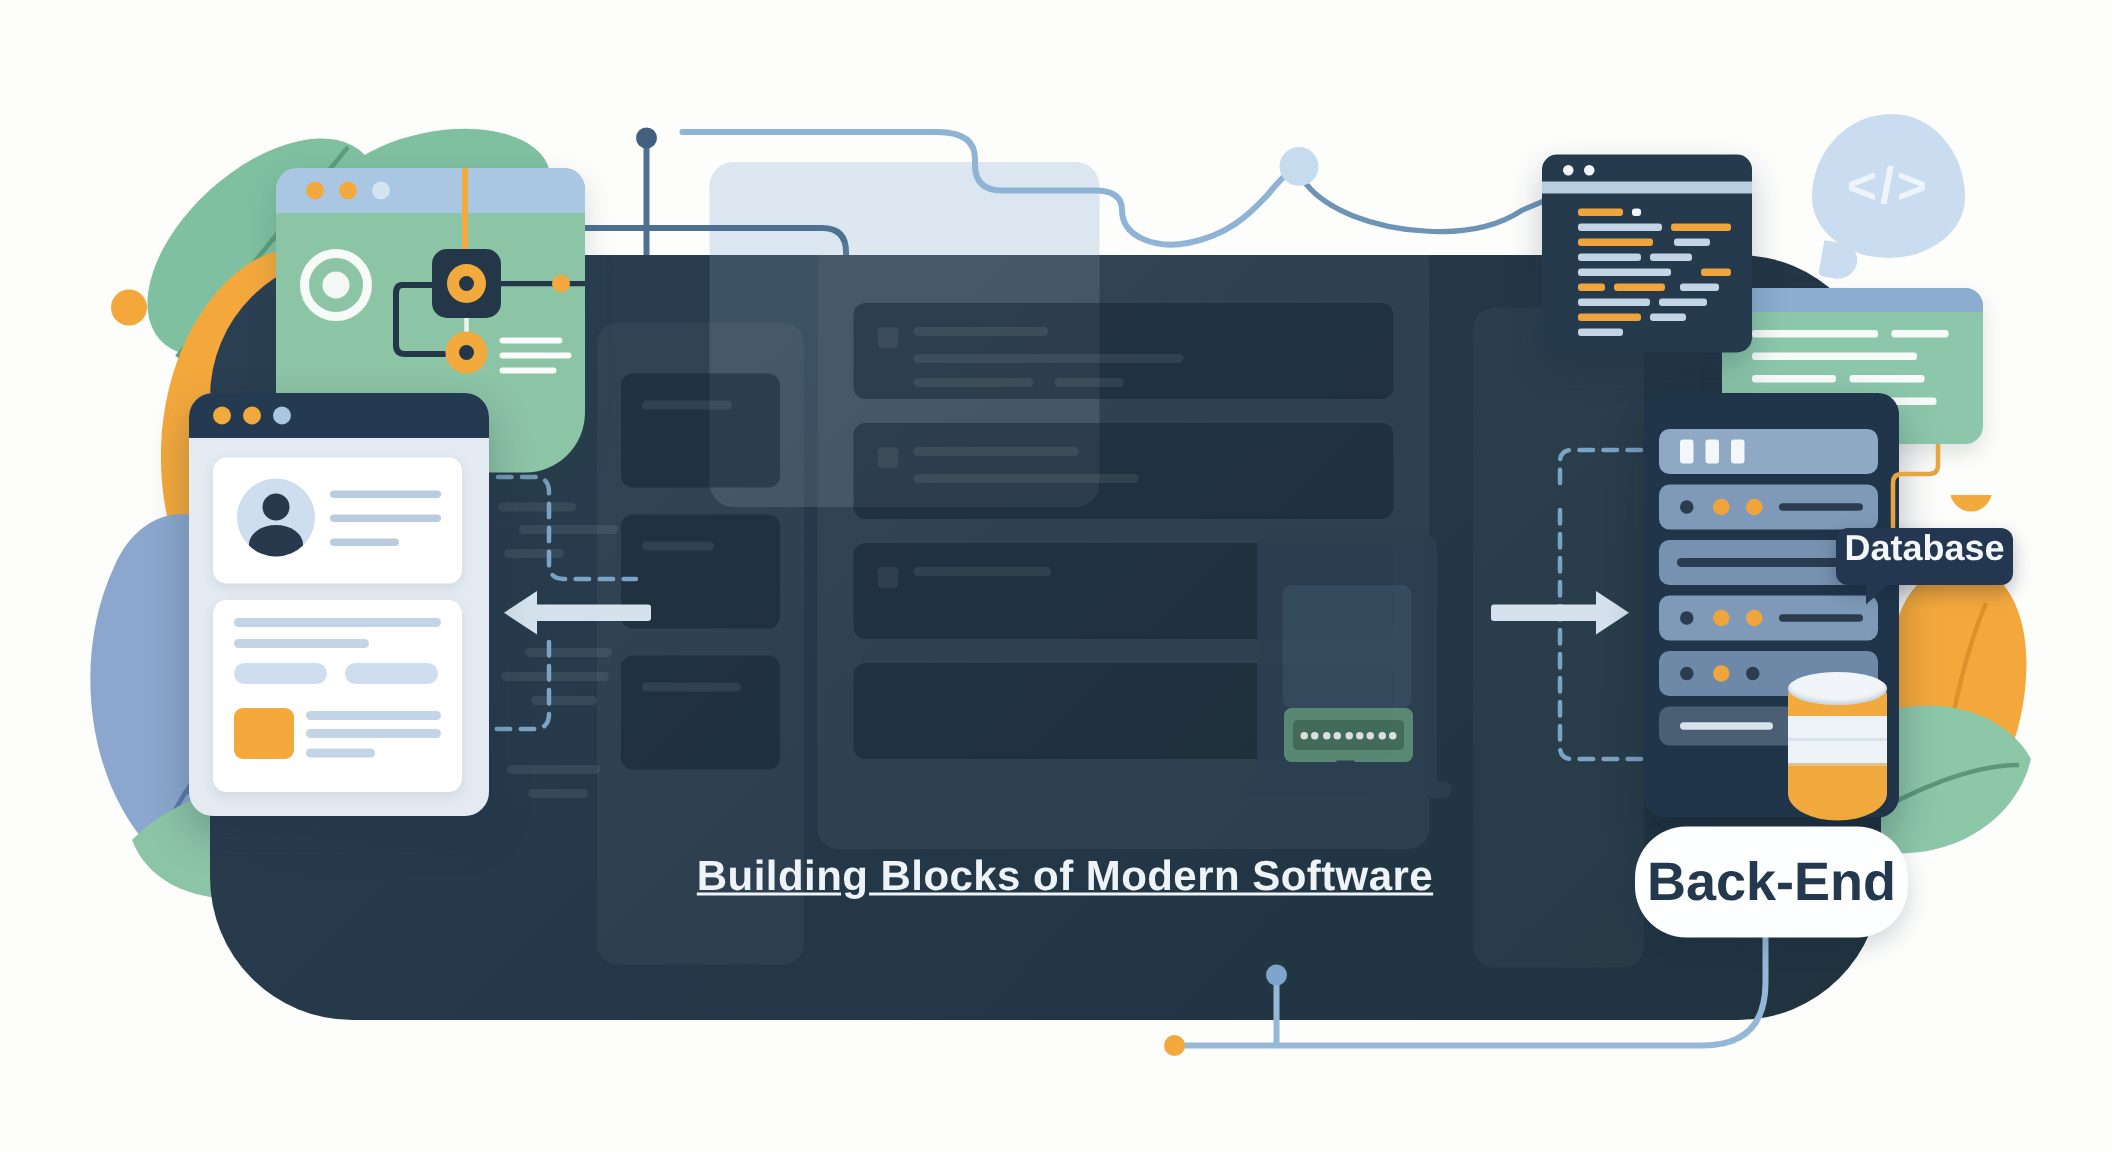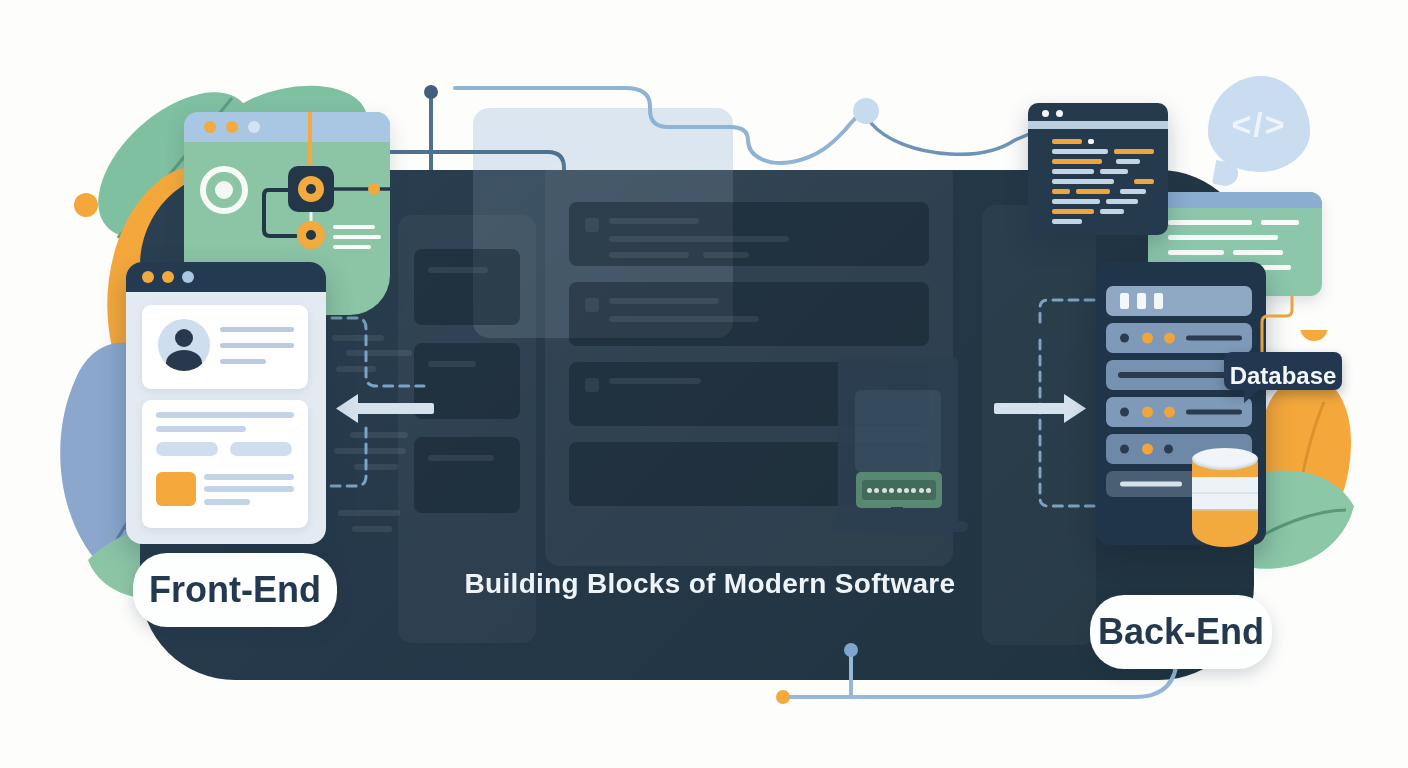--- a/index.html
+++ b/index.html
@@ -17,21 +17,21 @@
   .ghost { position:absolute; border-radius:14px; }
   .gslot { position:absolute; background:rgba(13,26,38,.42); border-radius:8px; }
   .gbar  { position:absolute; background:rgba(255,255,255,.08); border-radius:3px; height:6px; }
   .gsq   { position:absolute; background:rgba(255,255,255,.07); border-radius:3px; }
 
   
   #title { left:150px; top:282px; width:1140px; text-align:center; color:#f5f8fa;
     font-size:80px; font-weight:bold; line-height:104px; letter-spacing:-1px;
     text-shadow:0 2px 6px rgba(10,20,30,.25); }
   #subtitle { left:140px; top:568px; width:1140px; text-align:center; color:#eef3f7;
-    font-size:28px; font-weight:bold; letter-spacing:.3px; }
+    font-size:28px; font-weight:bold; letter-spacing:.3px;text-decoration:underline; }
 
   
   #monitor { left:818px; top:338px; width:158px; height:206px; opacity:.92; }
   #monitor .frame { position:absolute; left:20px; top:18px; width:120px; height:171px;
     background:#2c3f51; border-radius:8px; }
   #monitor .screen { position:absolute; left:37px; top:52px; width:86px; height:82px;
     background:#374c60; border-radius:6px; }
   #monitor .board { position:absolute; left:38px; top:134px; width:86px; height:36px;
     background:#5d8f77; border-radius:5px; }
   #monitor .board .inner { position:absolute; left:6px; top:8px; width:74px; height:20px;
@@ -80,21 +80,21 @@
   .bline2 { position:absolute; height:6px; background:#c3d4e6; border-radius:3px; }
   .pillbtn { position:absolute; height:14px; background:#cfdeee; border-radius:7px; }
   #orangesq { position:absolute; left:14px; top:72px; width:40px; height:34px;
     background:#f5a93c; border-radius:6px; }
 
   
   .label-pill { background:#fdfefe; border-radius:34px; color:#24384e; font-weight:bold;
     font-size:36px; display:flex; align-items:center; justify-content:center;
     box-shadow:0 6px 16px rgba(20,40,60,.18); }
   #pill-front { left:133px; top:553px; width:204px; height:74px; }
-  #pill-back  { left:1090px; top:551px; width:182px; height:74px;margin-top:44px; }
+  #pill-back  { left:1090px; top:551px; width:182px; height:74px; }
 
   
   #greencard { left:1148px; top:192px; width:174px; height:104px; background:#8cc7ab;
     border-radius:12px; box-shadow:0 6px 14px rgba(40,70,60,.15); }
   #greencard .head { position:absolute; left:0; top:0; width:100%; height:16px;
     background:#8aadd0; border-radius:12px 12px 0 0; }
   .cardrow { position:absolute; left:20px; display:flex; gap:9px; height:5px; }
   .cardrow span { display:block; height:5px; background:rgba(255,255,255,.93); border-radius:2px; }
 
   #codewin { left:1028px; top:103px; width:140px; height:132px; background:#253a4d;
@@ -115,21 +115,21 @@
 
   #tower { left:1096px; top:262px; width:170px; height:283px; background:#20354a;
     border-radius:14px; box-shadow:0 12px 26px rgba(15,30,45,.3); }
   .slot { position:absolute; left:10px; width:146px; height:30px; border-radius:7px; }
   .sdot { position:absolute; top:50%; transform:translateY(-50%); border-radius:50%; }
   .sline { position:absolute; top:50%; transform:translateY(-50%); border-radius:3px; }
   .vent { position:absolute; top:7px; width:9px; height:16px; background:#f4f7fa; border-radius:2px; }
 
   #dblabel { left:1224px; top:352px; width:118px; height:38px; background:#233850;
     border-radius:8px; color:#f4f7fa; font-size:24px; font-weight:bold;
-    display:flex; align-items:flex-end; justify-content:center;
+    display:flex; align-items:flex-start; justify-content:center;
     box-shadow:0 5px 12px rgba(15,30,45,.3); }
   #dblabel::after { content:''; position:absolute; left:20px; bottom:-13px; width:0; height:0;
     border-top:15px solid #233850; border-right:17px solid transparent; }
 
   #cyl { left:1192px; top:448px; width:66px; height:99px; }
   #cyl .body { position:absolute; left:0; top:11px; width:66px; height:88px;
     background:linear-gradient(#f2a93d 0 18px,#edf2f7 18px 33px,#d9e2ea 33px 35px,
       #edf2f7 35px 50px,#e2c089 50px 52px,#f2a93d 52px 100%);
     border-radius:4px 4px 33px 33px / 4px 4px 18px 18px; }
   #cyl .top { position:absolute; left:0; top:0; width:66px; height:22px;
@@ -442,20 +442,17 @@
       <div class="top"></div>
   </div>
 
   <svg class="layer" width="1408" height="768">
     <path d="M783,697 H1135 Q1177,697 1177,655 V622" stroke="#96b8d8" stroke-width="4" fill="none" stroke-linecap="round"></path>
     <path d="M851,695 V656" stroke="#96b8d8" stroke-width="4" fill="none" stroke-linecap="round"></path>
     <circle cx="851" cy="650" r="7" fill="#7ea6cc"></circle>
     <circle cx="783" cy="697" r="7" fill="#f2a93d"></circle>
   </svg>
 
-  <div id="pill-front" class="abs label-pill">
-    <span>Front-End</span>
-  </div>
   <div id="pill-back" class="abs label-pill">
     <span>Back-End</span>
   </div>
 
 </div>
 
 </body></html>

